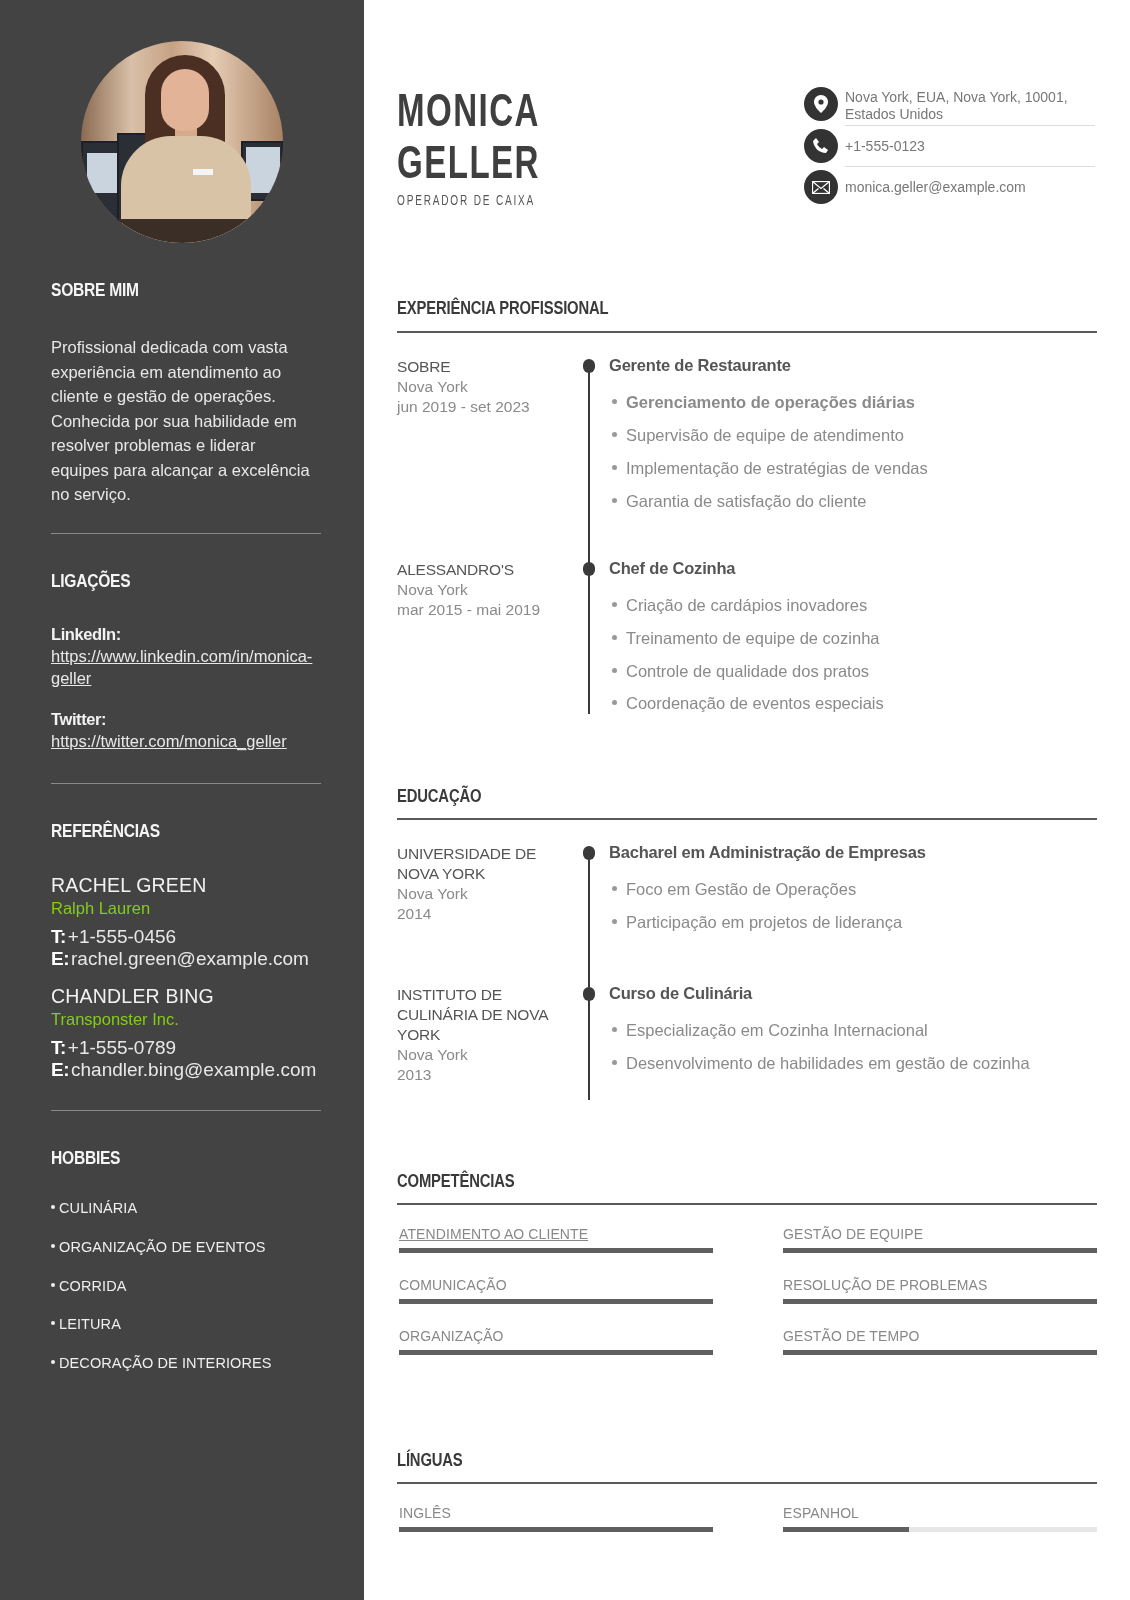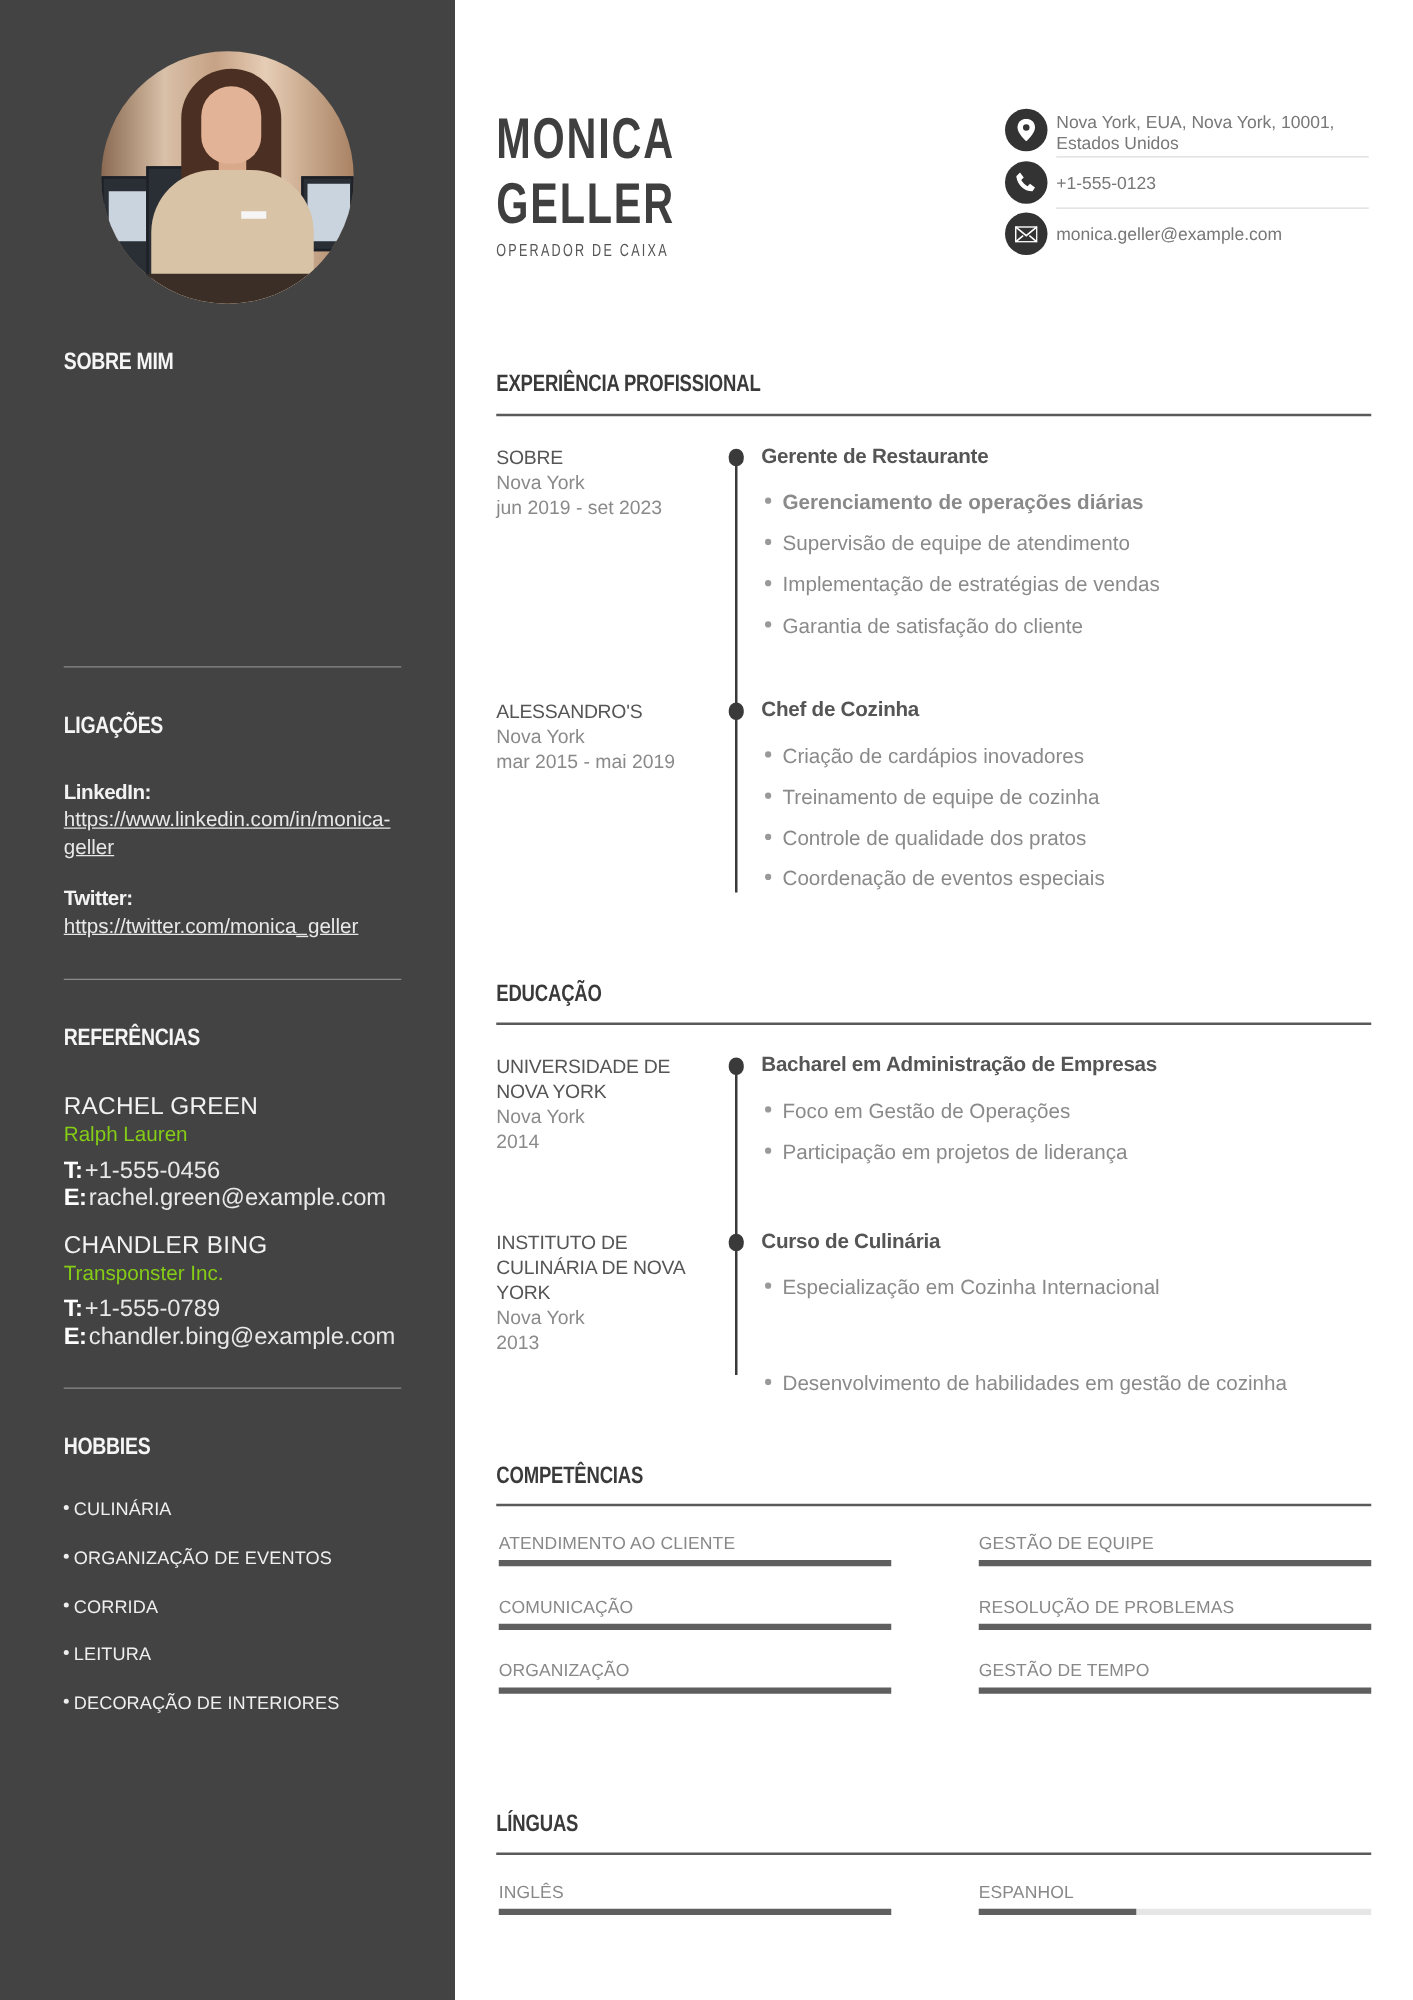--- a/index.html
+++ b/index.html
@@ -74,20 +74,21 @@
       </div>
     <div class="hair"></div>
     <div class="neck"></div>
     <div class="face"></div>
     <div class="body"></div>
     <div class="badge"></div>
     <div class="desk"></div>
   </div>
 
   <div class="side-section-title" style="top:279px;">SOBRE MIM</div>
+  <div class="about-text">Profissional dedicada com vasta experiência em atendimento ao cliente e gestão de operações. Conhecida por sua habilidade em resolver problemas e liderar equipes para alcançar a excelência no serviço.</div>
   <div class="side-divider" style="top:533px;"></div>
 
   <div class="side-section-title" style="top:570px;">LIGAÇÕES</div>
   <div class="link-label" style="top:625px;">LinkedIn:</div>
   <div class="link-url" style="top:646px;">https://www.linkedin.com/in/monica-geller</div>
   <div class="link-label" style="top:710px;">Twitter:</div>
   <div class="link-url" style="top:731px;">https://twitter.com/monica_geller</div>
   <div class="side-divider" style="top:783px;"></div>
 
   <div class="side-section-title" style="top:820px;">REFERÊNCIAS</div>
@@ -193,26 +194,26 @@
 <div class="entry-org" style="top:985px;">
   <div>INSTITUTO DE</div>
   <div>CULINÁRIA DE NOVA</div>
   <div>YORK</div>
 </div>
 <div class="entry-meta" style="top:1045px;">Nova York</div>
 <div class="entry-meta" style="top:1065px;">2013</div>
 <div class="tl-dot" style="top:987px;"></div>
 <div class="entry-title" style="top:984px;">Curso de Culinária</div>
 <div class="bullet" style="top:1021px;"><span class="dot"></span><span>Especialização em Cozinha Internacional</span></div>
-<div class="bullet" style="top:1098px;text-align:right;"><span class="dot"></span><span>Desenvolvimento de habilidades em gestão de cozinha</span></div>
+<div class="bullet" style="top:1054px;text-align:right;"><span class="dot"></span><span>Desenvolvimento de habilidades em gestão de cozinha</span></div>
 
 <div class="main-title" style="top:1170px;">COMPETÊNCIAS</div>
 <div class="main-rule" style="top:1203px;"></div>
 
-<div class="skill-label" style="left:399px;top:1226px;">ATENDIMENTO AO CLIENTE</div>
+<div class="skill-label" style="left:399px;top:1226px;text-decoration:underline;">ATENDIMENTO AO CLIENTE</div>
 <div class="skill-bar" style="left:399px;top:1248px;">
     <div class="skill-fill" style="width:100%;"></div>
   </div>
 <div class="skill-label" style="left:783px;top:1226px;">GESTÃO DE EQUIPE</div>
 <div class="skill-bar" style="left:783px;top:1248px;">
     <div class="skill-fill" style="width:100%;"></div>
   </div>
 
 <div class="skill-label" style="left:399px;top:1277px;">COMUNICAÇÃO</div>
 <div class="skill-bar" style="left:399px;top:1299px;">

